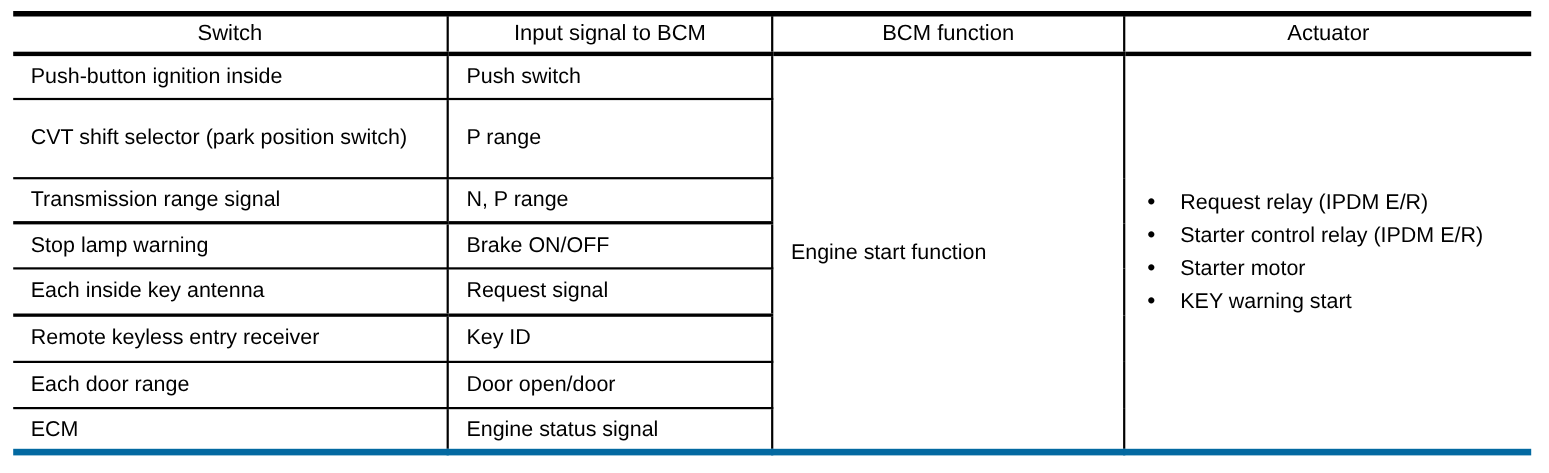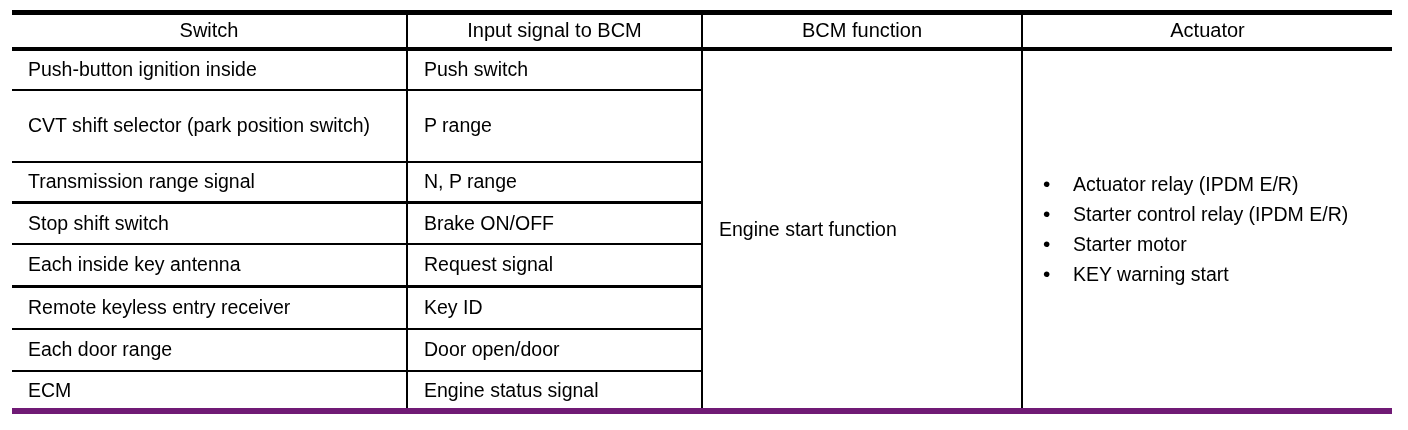--- a/index.html
+++ b/index.html
@@ -13,21 +13,21 @@
   .doc-table-wrap {
     position: absolute;
     left: 12px; top: 10px;
     width: 1380px;
   }
   table.spec-table {
     border-collapse: collapse;
     table-layout: fixed;
     width: 1380px;
     border-top: 5px solid #000;
-    border-bottom: 6px solid #701a75;
+    border-bottom: 6px solid #0369a1;
     font-size: 19.5px;
     color: #000;
   }
   col.c1 { width: 395px; }
   col.c2 { width: 295px; }
   col.c3 { width: 320px; }
   col.c4 { width: 370px; }
 
   th {
     font-weight: 400;
@@ -100,21 +100,21 @@
       <tr class="r h1">
         <td class="data bl">Push-button ignition inside</td>
         <td class="data bl">Push switch</td>
         <td class="fn-cell bl" rowspan="8">
           <span>Engine start function</span>
         </td>
         <td class="act-cell" rowspan="8">
           <ul class="act-list">
             <li>
               <span class="bullet"></span>
-              <span>Actuator relay (IPDM E/R)</span>
+              <span>Request relay (IPDM E/R)</span>
             </li>
             <li>
               <span class="bullet"></span>
               <span>Starter control relay (IPDM E/R)</span>
             </li>
             <li>
               <span class="bullet"></span>
               <span>Starter motor</span>
             </li>
             <li>
@@ -126,21 +126,21 @@
       </tr>
       <tr class="r h2">
         <td class="data bl">CVT shift selector (park position switch)</td>
         <td class="data bl">P range</td>
       </tr>
       <tr class="r h3 hb">
         <td class="data bl">Transmission range signal</td>
         <td class="data bl">N, P range</td>
       </tr>
       <tr class="r h4">
-        <td class="data bl">Stop shift switch</td>
+        <td class="data bl">Stop lamp warning</td>
         <td class="data bl">Brake ON/OFF</td>
       </tr>
       <tr class="r h5 hb">
         <td class="data bl">Each inside key antenna</td>
         <td class="data bl">Request signal</td>
       </tr>
       <tr class="r h6">
         <td class="data bl">Remote keyless entry receiver</td>
         <td class="data bl">Key ID</td>
       </tr>

